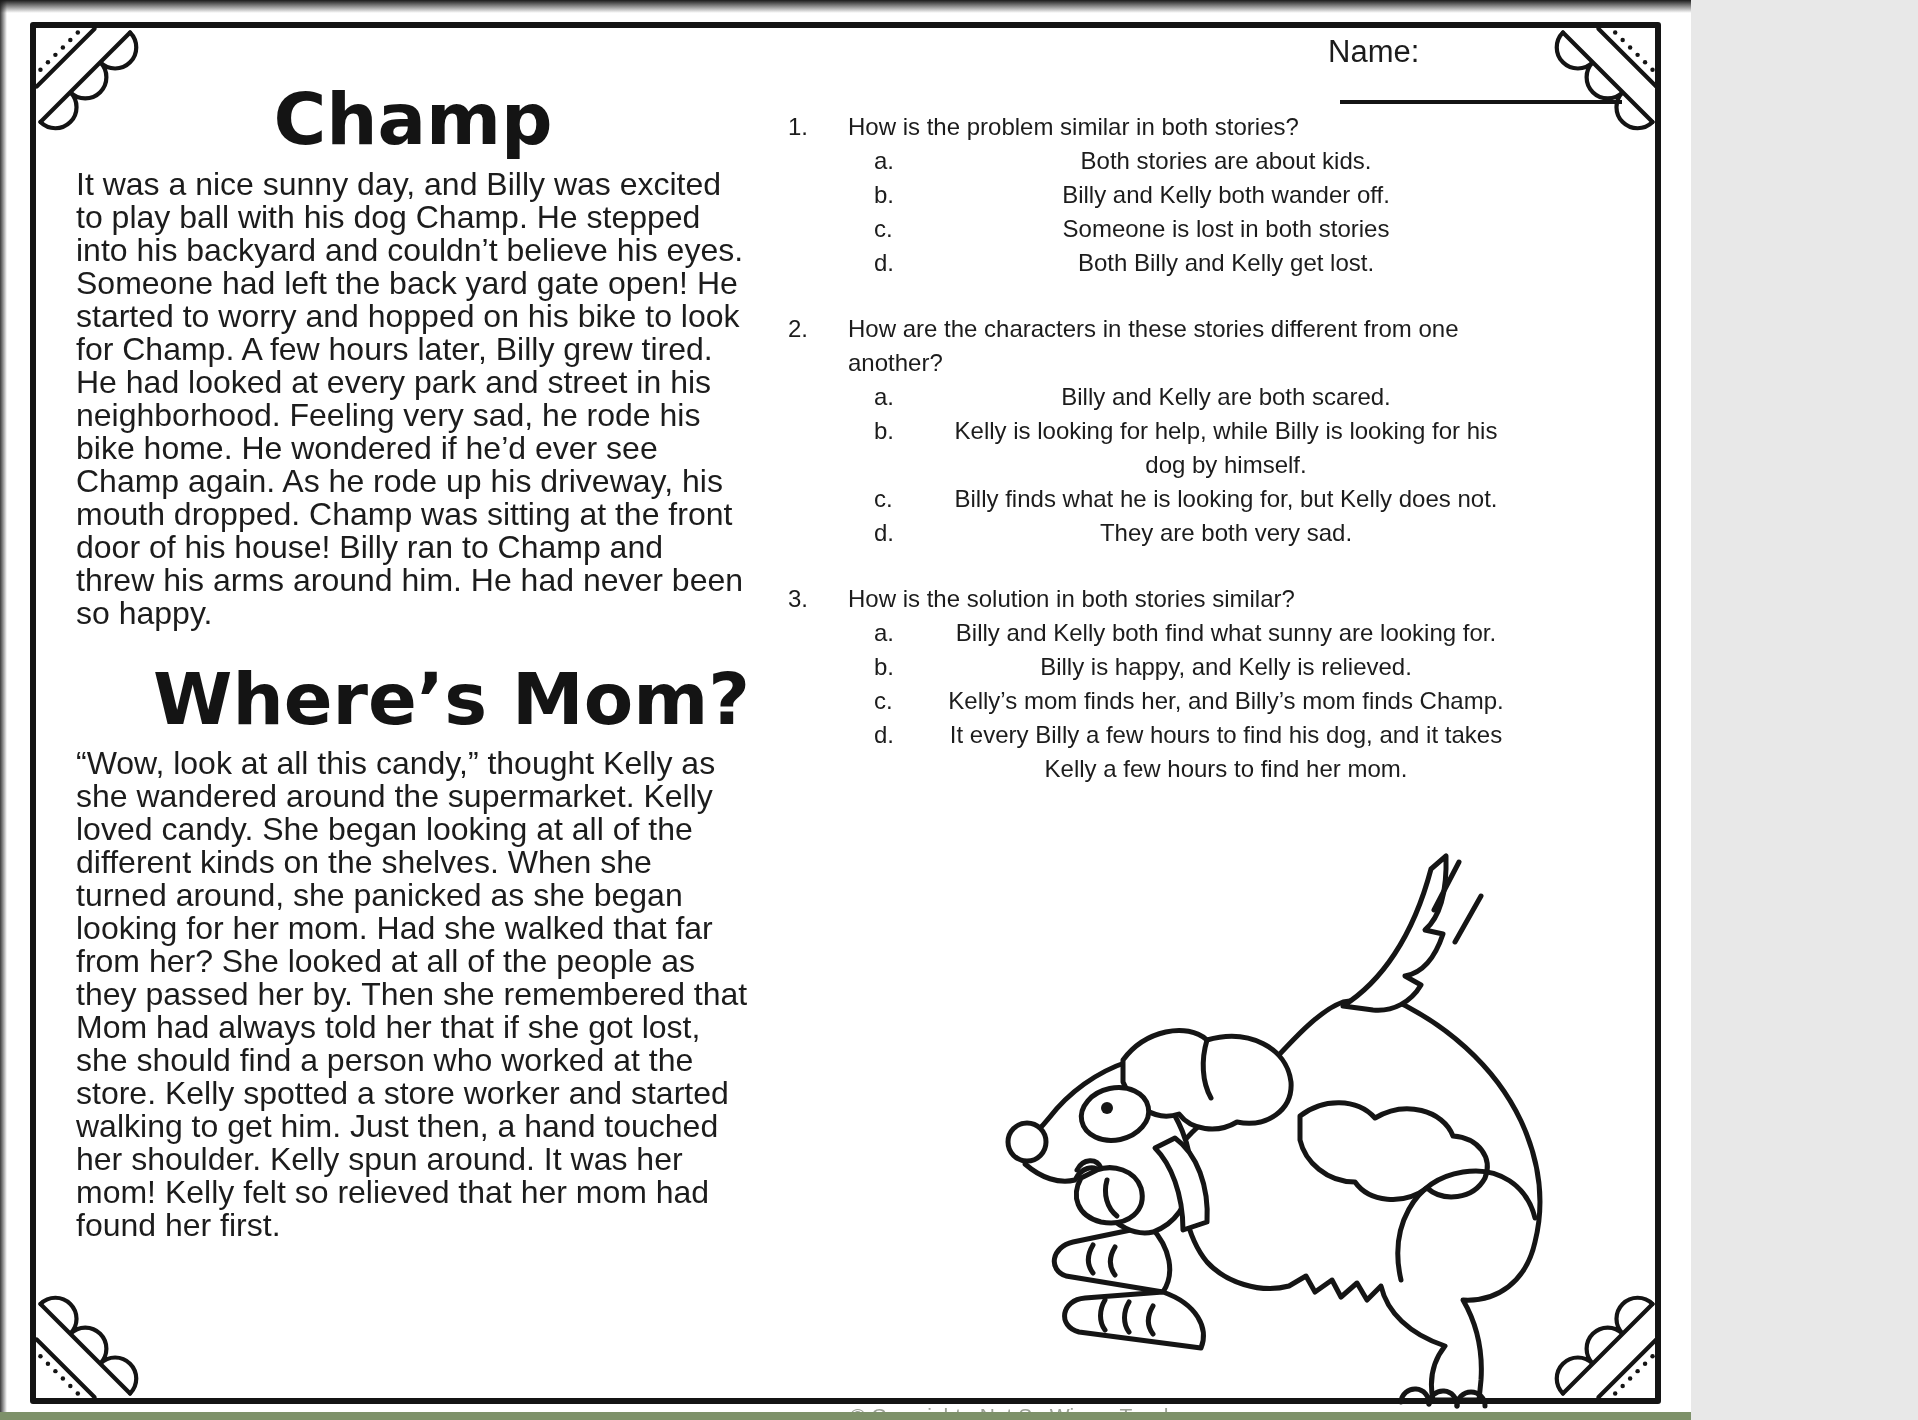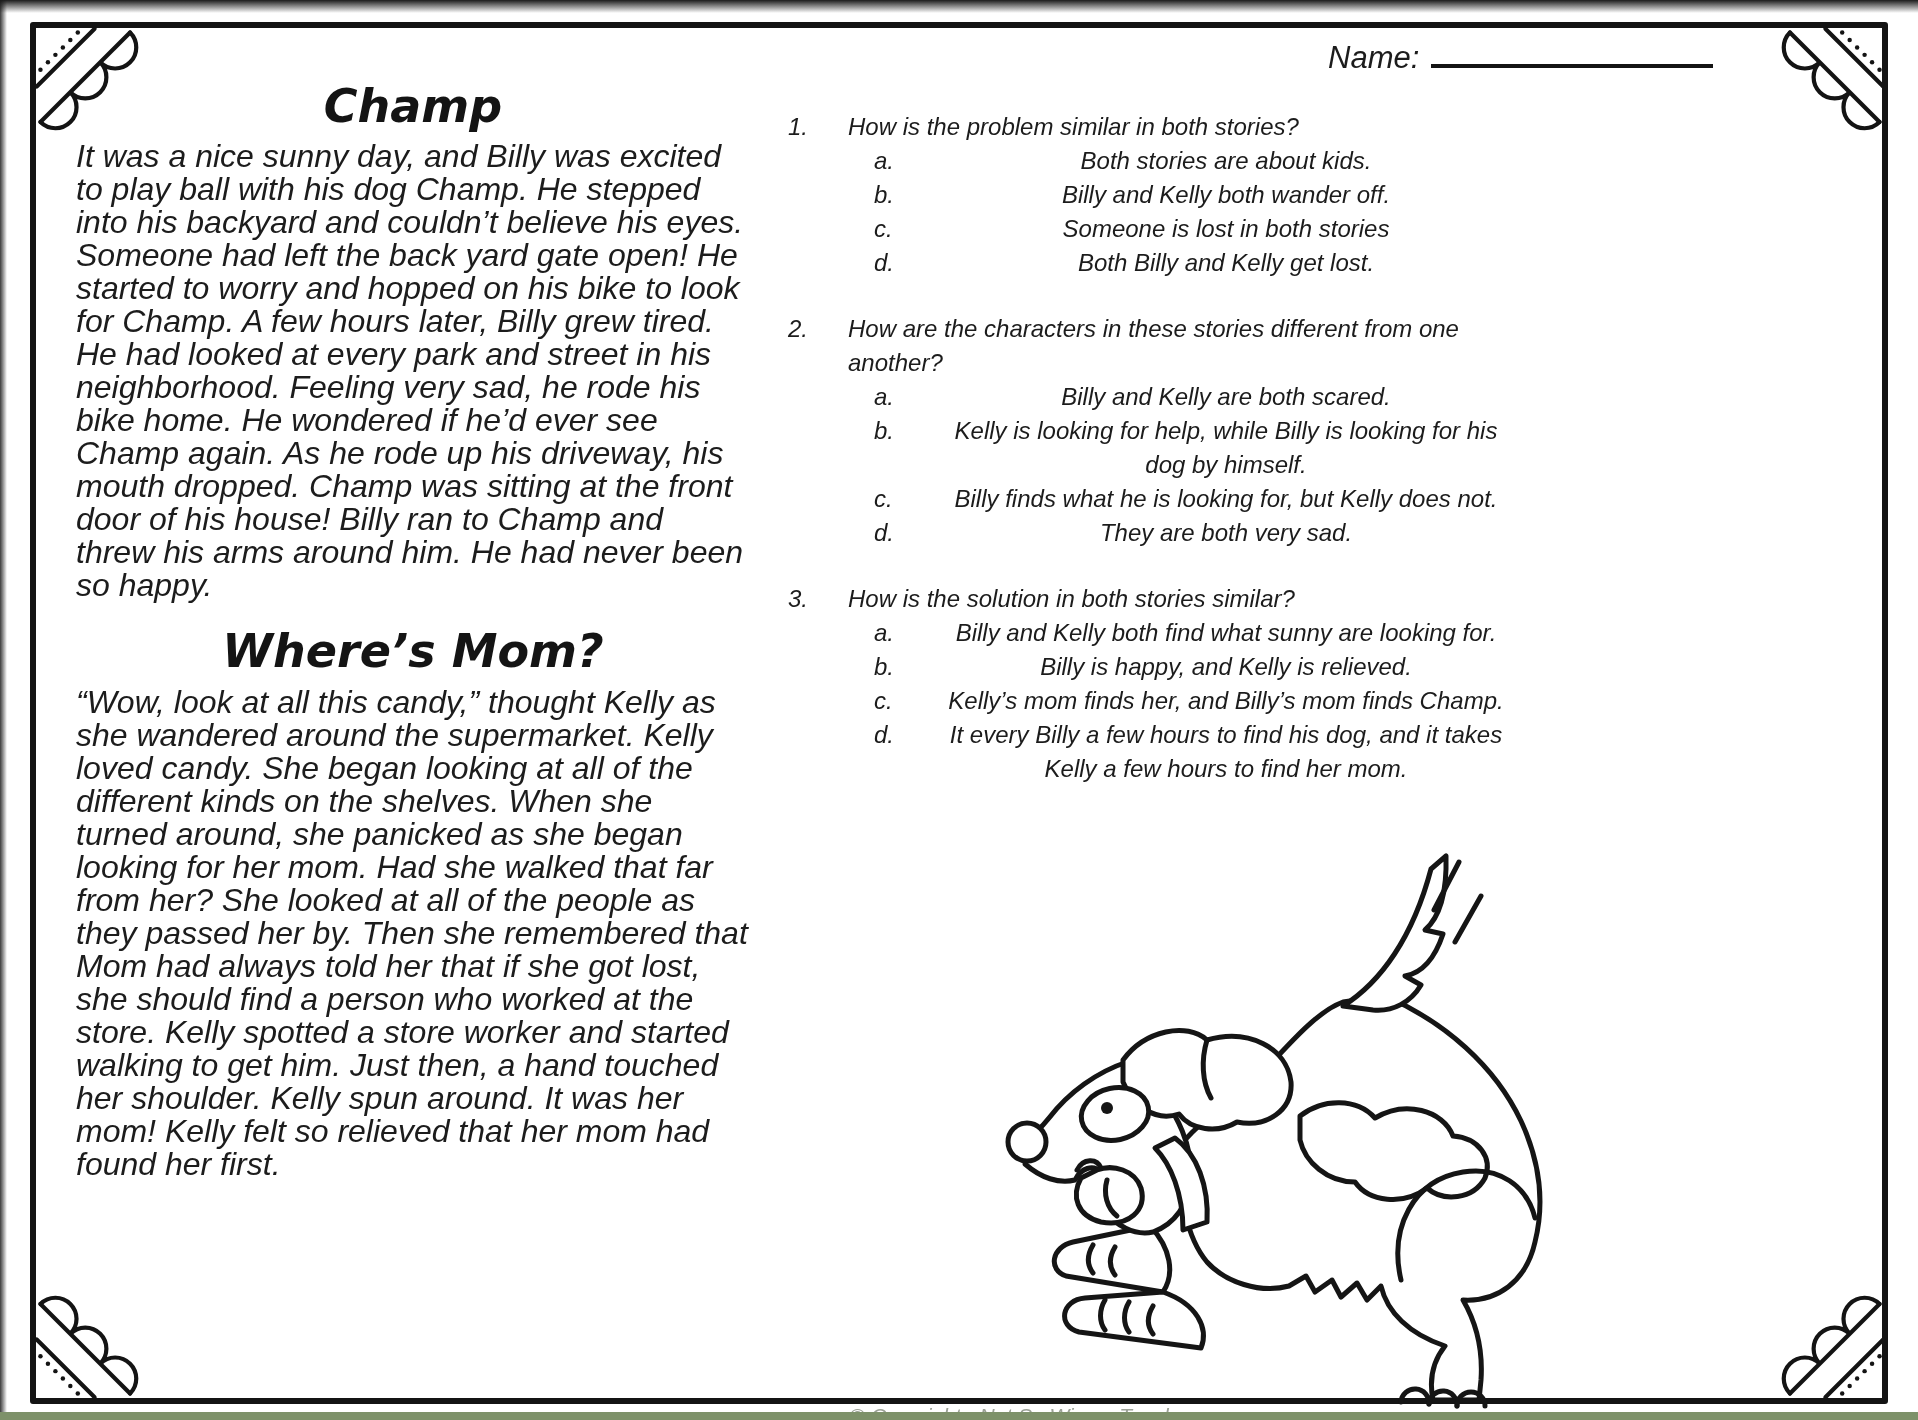--- a/index.html
+++ b/index.html
@@ -1,23 +1,22 @@
 <!DOCTYPE html>
 <html><head>
 <meta charset="utf-8">
 <style>
   html,body{margin:0;padding:0;background:#e8e8e8;}
   .screen{
     position:relative;
-    width:1918px;height:1420px;
+    width:1691px;height:1420px;
     background:#ffffff;
     overflow:hidden;
     font-family:"Liberation Sans", sans-serif;
     color:#1c1c1c;
-    font-style:italic;
   }
   
   .scan-top{position:absolute;top:0;left:0;right:0;height:13px;z-index:9;
     background:linear-gradient(to bottom, rgba(15,15,15,.95), rgba(15,15,15,0));}
   .scan-left{position:absolute;top:0;left:0;bottom:0;width:7px;z-index:9;
     background:linear-gradient(to right, rgba(25,25,25,.85), rgba(25,25,25,0));}
   .scan-bottom-green{position:absolute;left:0;right:0;bottom:0;height:8px;background:#7d9169;z-index:10;}
 
   .page-border{
     position:absolute;top:22px;left:30px;right:30px;bottom:16px;
@@ -28,24 +27,24 @@
   .corner.tr{top:25px;right:31px;transform:scaleX(-1);}
   .corner.bl{bottom:19px;left:33px;transform:scaleY(-1);}
   .corner.br{bottom:19px;right:31px;transform:scale(-1,-1);}
 
   .name-row{position:absolute;top:34px;left:1328px;z-index:3;font-size:31px;}
   .name-blank{display:inline-block;width:282px;border-bottom:4px solid #141414;height:30px;margin-left:12px;}
 
   .left-col{position:absolute;left:76px;top:82px;width:674px;z-index:3;}
   .story-title{
     font-family:"DejaVu Sans", sans-serif;
-    font-weight:800;font-size:46px;line-height:1.05;
+    font-weight:800;font-size:72px;line-height:1.05;
     text-align:center;margin:0 0 10px 0;letter-spacing:0px;color:#141414;
   }
-  .story-title.second{margin-top:25px;}
+  .story-title.second{margin-top:32px;text-align:right;}
   .story-text{font-size:32px;line-height:33px;margin:0;}
 
   .right-col{position:absolute;left:788px;top:110px;width:732px;z-index:3;font-size:24px;line-height:34px;}
   .q{margin-bottom:32px;}
   .q-head{display:flex;}
   .q-num{width:60px;flex:0 0 60px;}
   .q-text{flex:1;}
   .opts{margin-left:86px;}
   .opt{display:flex;}
   .opt-letter{width:58px;flex:0 0 58px;}

